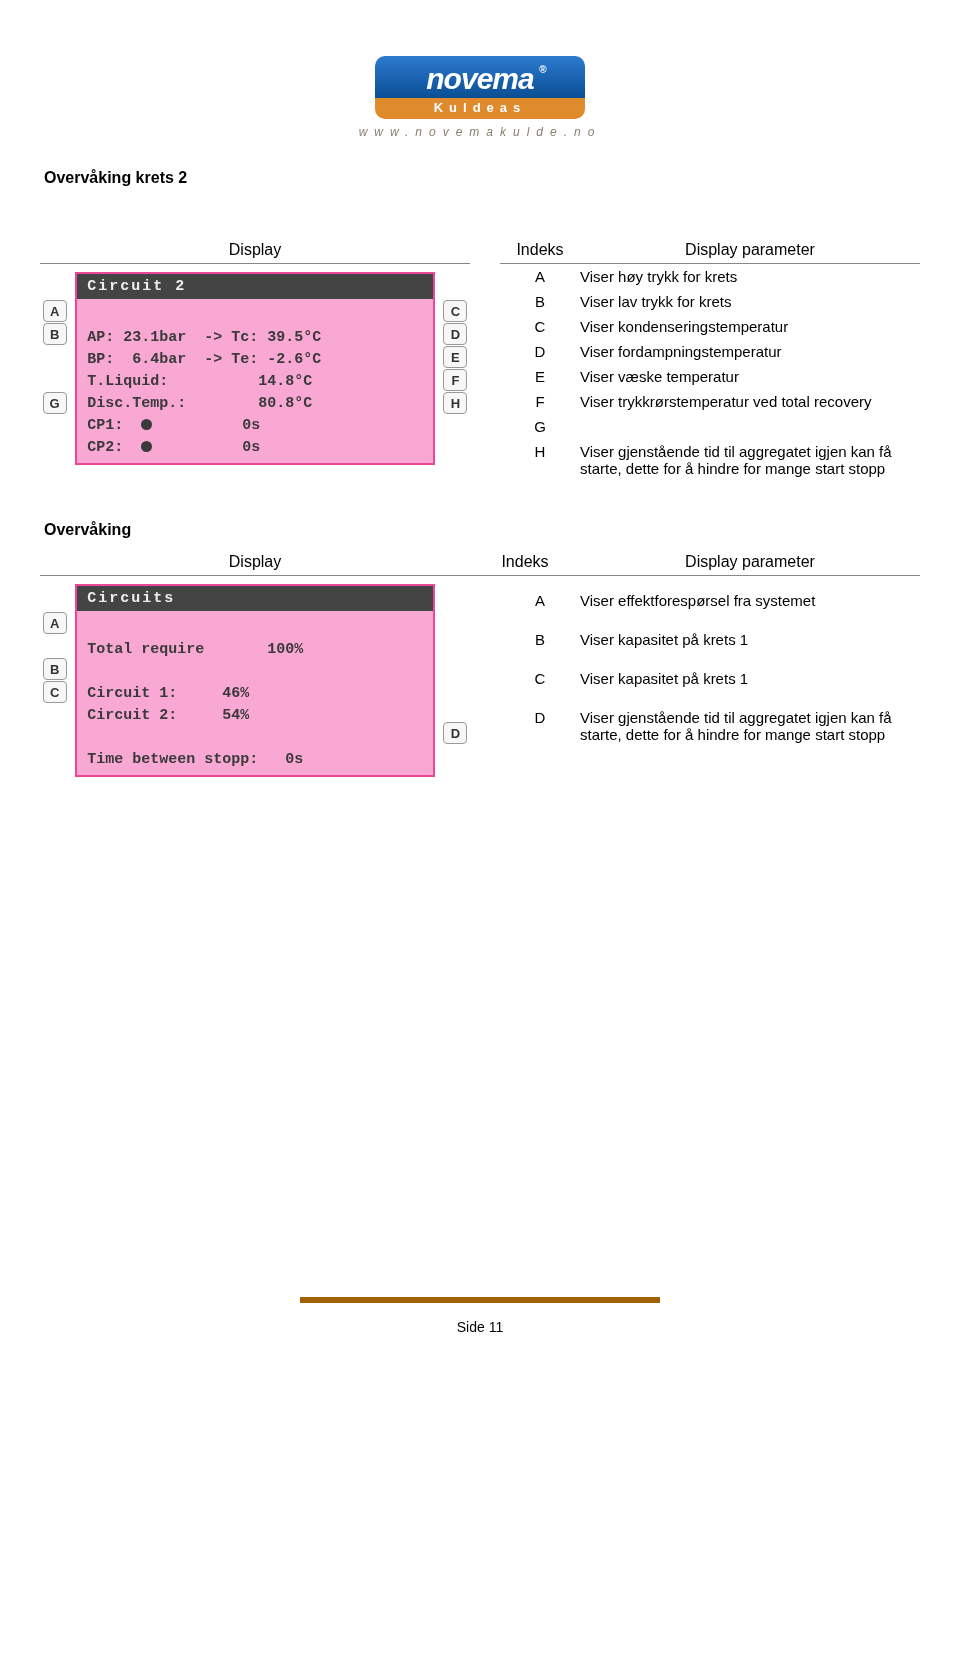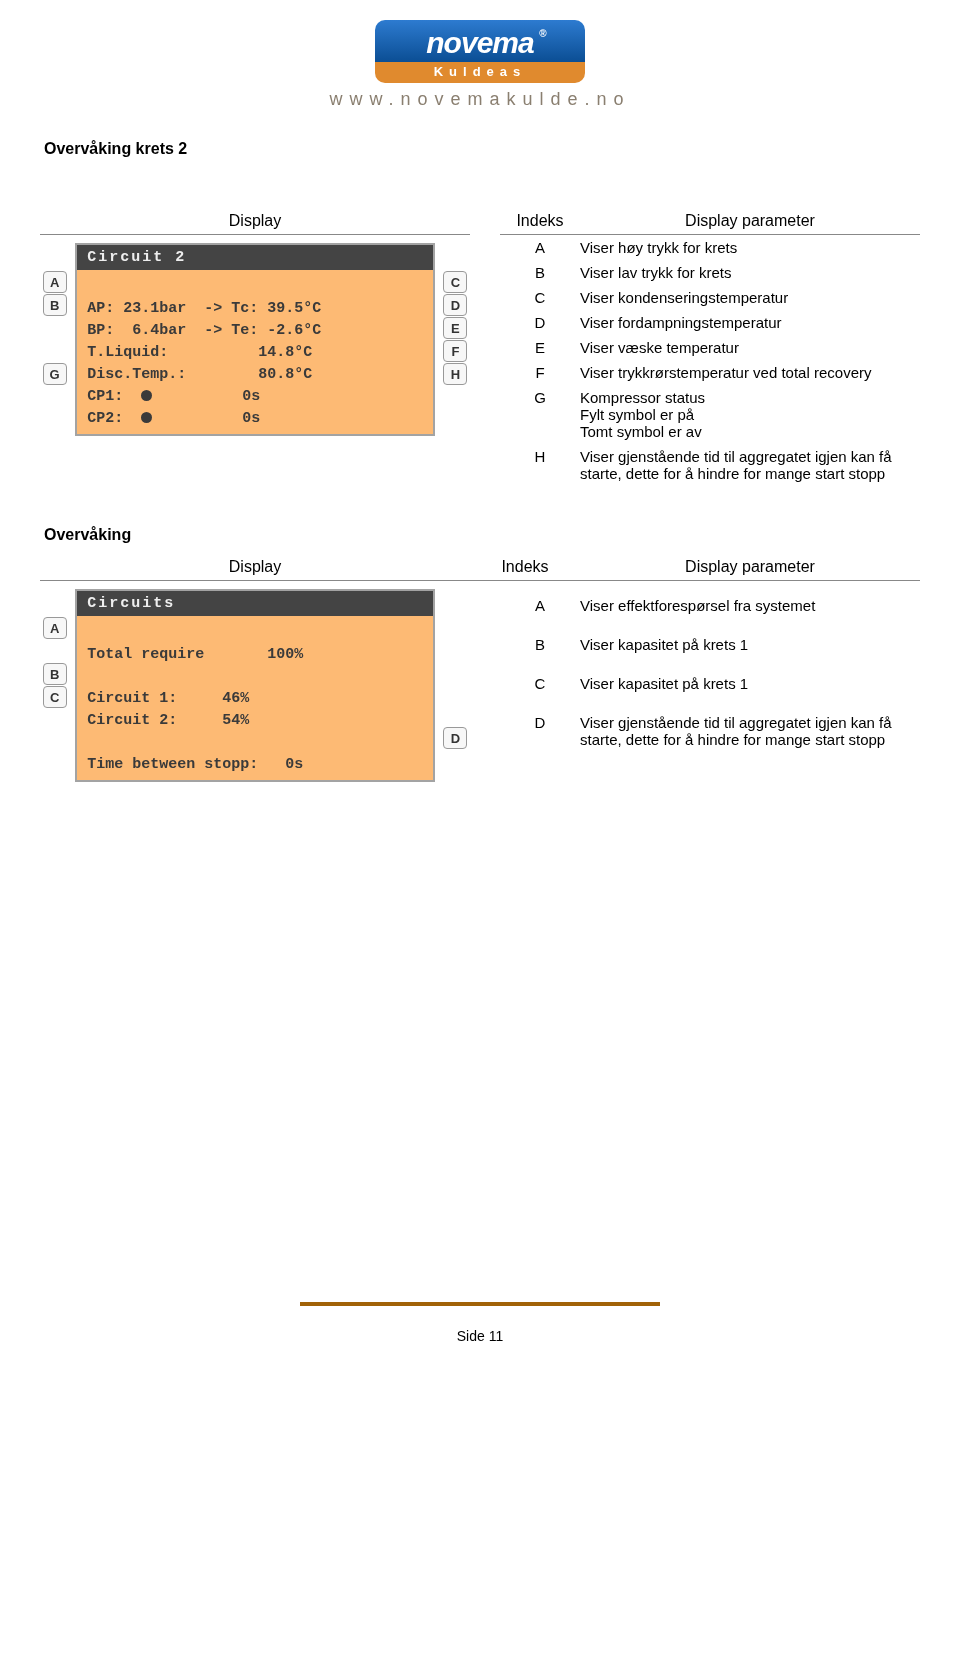--- a/index.html
+++ b/index.html
@@ -17,20 +17,21 @@
   }
   .logo {
     display: inline-block;
     width: 210px;
   }
   .logo-top {
     background: linear-gradient(#2d7bd0, #0b4e94);
     border-radius: 10px 10px 0 0;
     padding: 6px 14px 2px;
     text-align: center;
+    margin-top: 36px;
   }
   .logo-novema {
     font-family: Arial, sans-serif;
     font-weight: 900;
     font-style: italic;
     color: #fff;
     font-size: 30px;
     letter-spacing: -1px;
     position: relative;
   }
@@ -48,23 +49,24 @@
     padding: 2px 0 4px;
     text-align: center;
     color: #fff;
     font-weight: bold;
     font-size: 13px;
     letter-spacing: 6px;
   }
   .logo-url {
     margin-top: 6px;
     color: #8a7f70;
-    font-size: 18px;
+    font-size: 12px;
     letter-spacing: 7px;
     text-align: center;
+    font-style: italic;
   }
 
   .section-title {
     font-weight: bold;
     font-size: 16px;
     margin: 30px 0 10px 4px;
   }
 
   .row {
     display: flex;
@@ -99,22 +101,22 @@
     align-items: center;
     justify-content: center;
     color: #333;
   }
 
   .screen-box {
     display: flex;
     align-items: stretch;
   }
   .screen {
-    background: #fdba74;
-    border: 2px solid #a3a3a3;
+    background: #f9a8d4;
+    border: 2px solid #ec4899;
     font-family: "Courier New", monospace;
     font-weight: bold;
     font-size: 15px;
     color: #3a3a3a;
     width: 370px;
   }
   .screen-hd {
     background: #444;
     color: #eee;
     padding: 4px 10px;
@@ -172,23 +174,23 @@
   .table2-row {
     display: flex;
     padding: 8px 0 14px;
     font-size: 15px;
   }
   .table2-row .d1 { width: 80px; text-align: center; }
   .table2-row .d2 { flex: 1; }
 
   .footer {
     text-align: center;
-    border-top: 4px solid #a16207;
+    border-top: 6px solid #a16207;
     margin: 520px 260px 0;
-    padding-top: 22px;
+    padding-top: 16px;
     font-size: 14px;
   }
   .dot-icon { display:inline-block; width:11px; height:11px; background:#3a3a3a; border-radius:50%; vertical-align:-1px;}
 </style>
 </head>
 <body>
 
 <div class="logo-wrap">
   <div class="logo">
     <div class="logo-top">
@@ -265,23 +267,20 @@
     <div class="desc-row">
         <div class="c1">E</div>
         <div class="c2">Viser væske temperatur</div>
       </div>
     <div class="desc-row">
         <div class="c1">F</div>
         <div class="c2" style="white-space:pre-line;">Viser trykkrørstemperatur ved total recovery</div>
       </div>
     <div class="desc-row">
         <div class="c1">G</div>
-        <div class="c2" style="white-space:pre-line;">Kompressor status
-Fylt symbol er på
-Tomt symbol er av</div>
       </div>
     <div class="desc-row">
         <div class="c1">H</div>
         <div class="c2">Viser gjenstående tid til aggregatet igjen kan få starte, dette for å hindre for mange start stopp</div>
       </div>
   </div>
 </div>
 
 <div class="section-title" style="margin-top:40px;">Overvåking</div>
 

